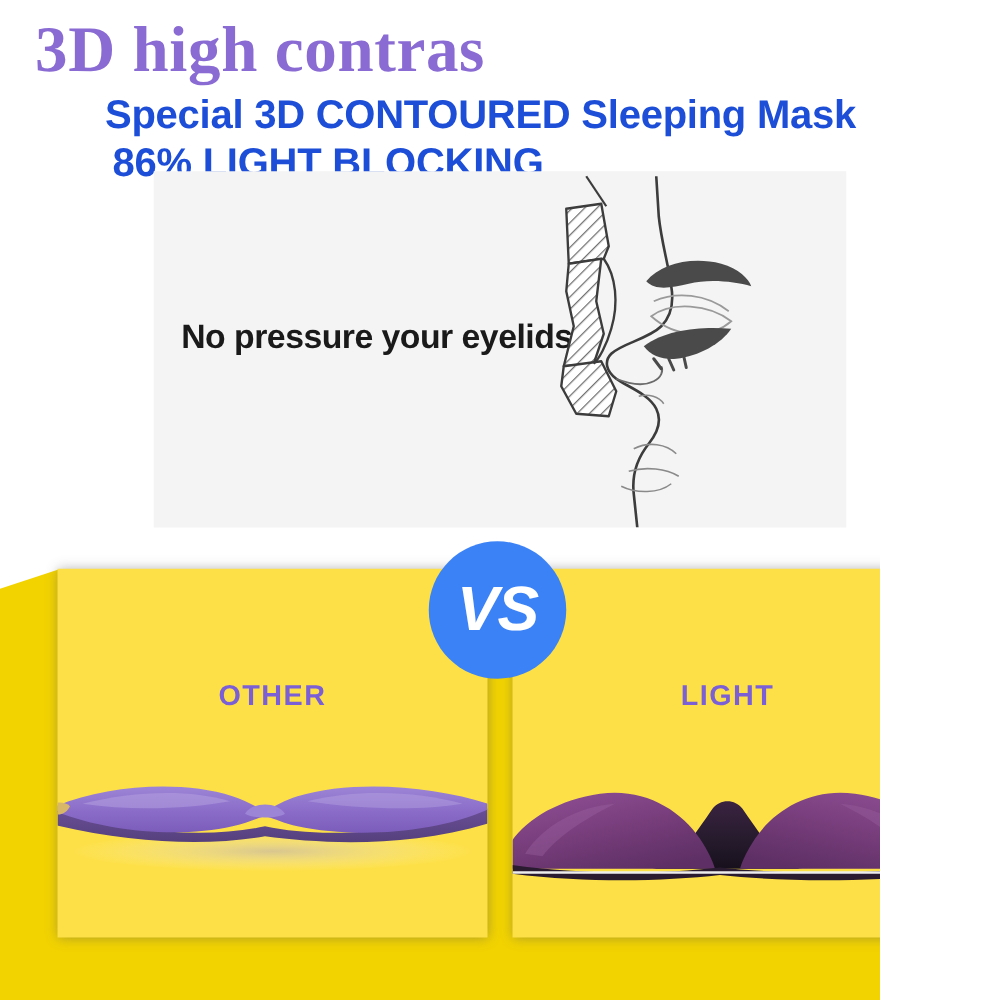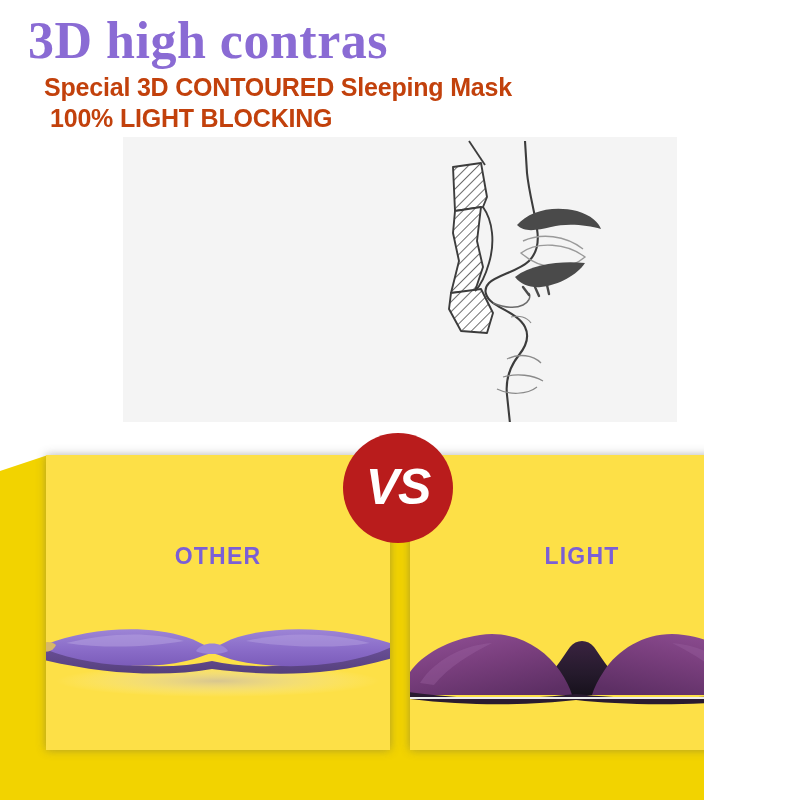--- a/index.html
+++ b/index.html
@@ -33,25 +33,26 @@
   }
   .sub-block {
     position: absolute;
     left: 44px;
     top: 72px;
     width: 720px;
   }
   .sub-line {
     font-family: "Liberation Sans", sans-serif;
     font-weight: 700;
-    font-size: 25px;
+    font-size: 32px;
     line-height: 1.22;
-    color: #c2410c;
+    color: #1d4ed8;
     letter-spacing: -0.2px;
     white-space: nowrap;
+    margin-left: 40px;
   }
   .sub-line.second {
     padding-left: 6px;
   }
 
   
   .illus-panel {
     position: absolute;
     left: 123px;
     top: 137px;
@@ -133,21 +134,21 @@
   .mask-svg { width: 100%; height: 100%; display: block; }
 
   
   .vs-badge {
     position: absolute;
     left: 343px;
     top: 433px;
     width: 110px;
     height: 110px;
     border-radius: 50%;
-    background: #b91c1c;
+    background: #3b82f6;
     display: flex;
     align-items: center;
     justify-content: center;
     z-index: 9;
   }
   .vs-text {
     font-family: "Liberation Sans", sans-serif;
     font-weight: 700;
     font-style: italic;
     font-size: 50px;
@@ -159,25 +160,26 @@
 </style>
 </head>
 <body>
 
 <div id="canvas">
 
   <div class="headline">3D high contras</div>
 
   <div class="sub-block">
     <div class="sub-line">Special 3D CONTOURED Sleeping Mask</div>
-    <div class="sub-line second">100% LIGHT BLOCKING</div>
+    <div class="sub-line second">86% LIGHT BLOCKING</div>
   </div>
 
   <div class="illus-panel">
 
+    <div class="illus-caption">No pressure your eyelids</div>
 
     <svg class="face-svg" viewBox="0 0 240 285">
       <defs>
         <pattern id="hatch" width="7" height="7" patternUnits="userSpaceOnUse" patternTransform="rotate(45)">
           <rect width="7" height="7" fill="#ffffff"></rect>
           <line x1="0" y1="0" x2="0" y2="7" stroke="#6f6f6f" stroke-width="2"></line>
         </pattern>
       </defs>
 
       <path d="M74 296 L70 258 C68 240 74 228 82 218 C90 208 92 198 88 190

